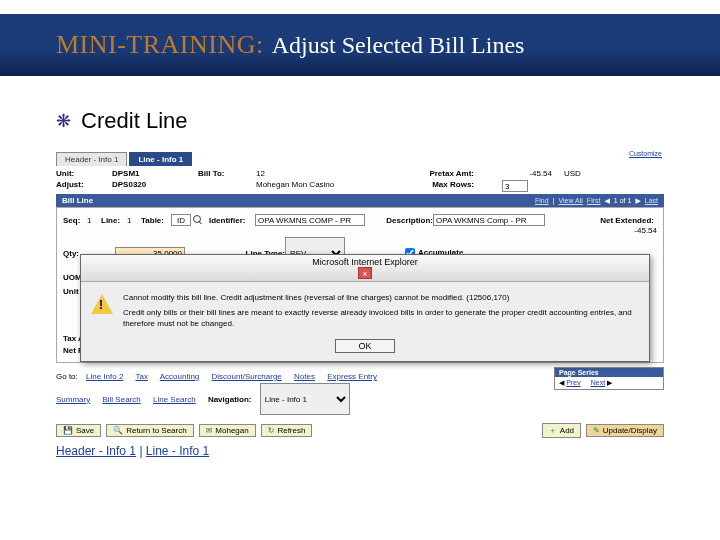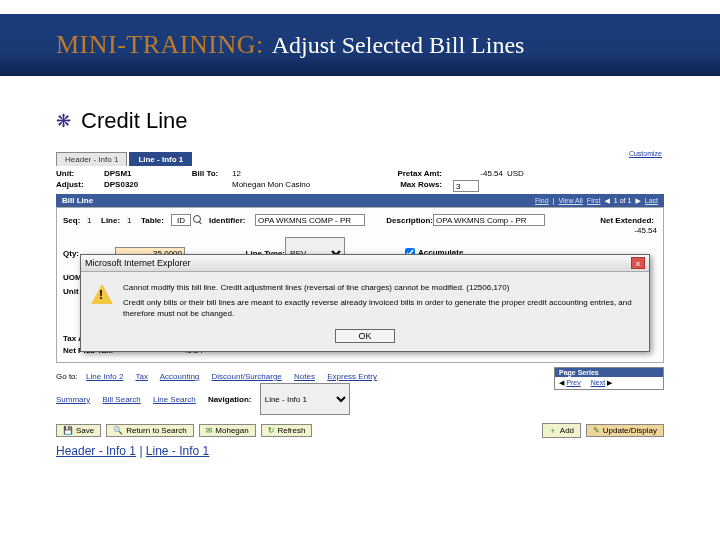--- a/index.html
+++ b/index.html
@@ -56,26 +56,26 @@
   .app {
     position: absolute;
     top: 152px;
     left: 56px;
     width: 608px;
   }
   .tabs { display:flex; font-size:8px; margin-bottom:3px; color:#333;}
   .tab { padding:2px 8px; background:#e6e6e6; border:1px solid #888; border-bottom:none; margin-right:2px;}
   .tab.active { background:#fff; font-weight:bold; }
   .tab.blue { background:#2a4a8a; color:#fff; border-color:#2a4a8a;}
-  .hdr-row { display:flex; font-size:8px; margin:2px 0;}
+  .hdr-row { display:flex; font-size:8px; margin:2px 0;gap:8px;}
   .hdr-row .lbl { width:48px; font-weight:bold;}
   .hdr-row .val { width:78px; font-weight:bold;}
-  .hdr-row .lbl2 { width:46px; font-weight:bold; text-align:center; margin-right:4px;}
+  .hdr-row .lbl2 { width:46px; font-weight:bold; text-align:left; margin-right:4px;}
   .hdr-row .val2 { width:140px; }
-  .hdr-row .lbl3 { width:70px; font-weight:bold; text-align:right; margin-right:11px;}
+  .hdr-row .lbl3 { width:70px; font-weight:bold; text-align:right; margin-right:20px;}
   .hdr-row .val3 { width:50px; text-align:right;}
   .hdr-row .cur { width:28px; margin-left:4px;}
   .section-bar {
     background:#3a5a9a; color:#fff; font-size:8px; font-weight:bold;
     padding:2px 6px; display:flex; justify-content:space-between; align-items:center;
   }
   .section-bar .nav-links { font-weight:normal; display:flex; gap:4px; font-size:7px;}
   .section-bar .nav-links a { color:#cfe0ff; text-decoration:underline; cursor:pointer;}
   .section-bar .nav-links .plain { color:#fff; text-decoration:none;}
   .panel { border:1px solid #aaa; padding:4px 6px; background:#fdfdfd;}
@@ -130,20 +130,21 @@
     box-shadow: 2px 2px 6px rgba(0,0,0,0.4);
     font-size:8px;
     z-index:20;
   }
   .dialog .titlebar {
     background: linear-gradient(to bottom,#fafafa,#dcdcdc);
     border-bottom:1px solid #aaa;
     display:flex; justify-content:space-between; align-items:center;
     padding:2px 4px;
     font-size:9px;
+    flex-direction:column;
   }
   .dialog .titlebar .closex {
     width:14px; height:12px; background:#d9534f; color:#fff;
     font-size:9px; text-align:center; line-height:12px; border:1px solid #a33; cursor:pointer;
   }
   .dialog .body { display:flex; padding:10px 10px 6px 10px; gap:10px;}
   .dialog .warn-triangle {
     width:0;height:0;border-left:11px solid transparent;border-right:11px solid transparent;
     border-bottom:20px solid #f3c744; position:relative; margin-top:2px;
   }

